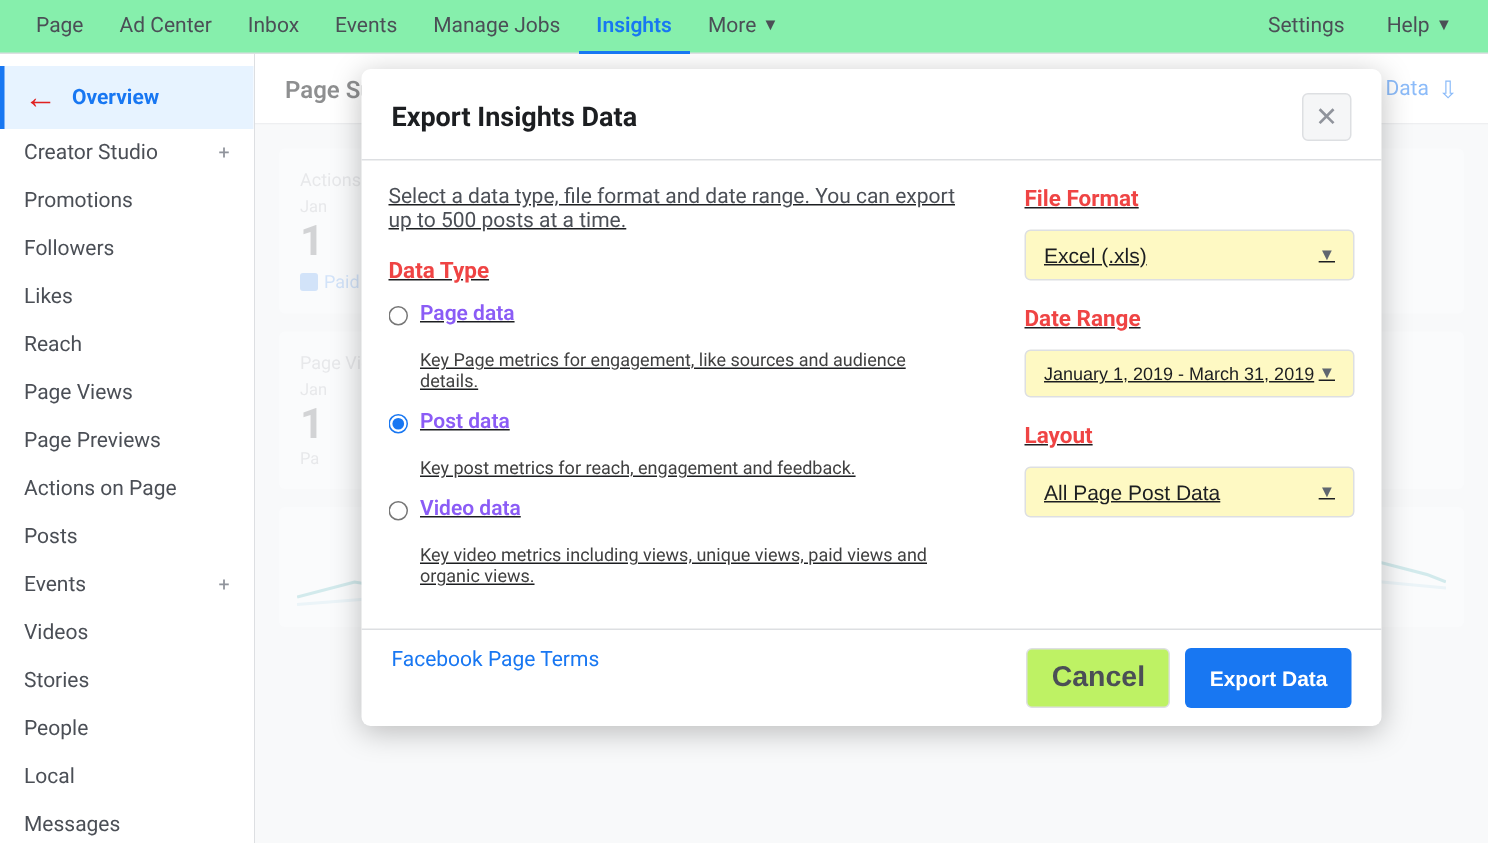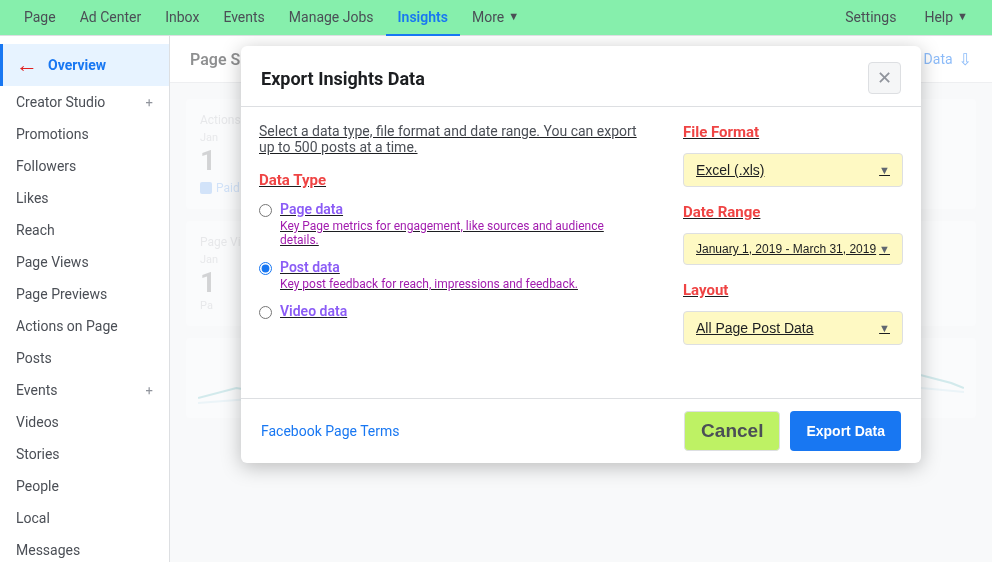--- a/index.html
+++ b/index.html
@@ -101,35 +101,35 @@
     .modal-left { flex: 1; }
     .modal-right { width: 220px; }
 
     .section-title { font-size: 15px; font-weight: 700; color: #ef4444; margin-bottom: 12px; }
 
     
     .radio-option { margin-bottom: 12px; }
     .radio-option label { display: flex; align-items: flex-start; gap: 8px; cursor: pointer; }
     .radio-option input[type=radio] { margin-top: 3px; accent-color: #1877f2; }
     .radio-label { font-size: 14px; font-weight: 600; color: #8b5cf6; }
-    .radio-desc { font-size: 12px; color: #a21caf; margin-top: 2px; }
+    .radio-desc { font-size: 12px; color: #404040; margin-top: 16px; }
 
     
     .dropdown-btn {
       display: flex; align-items: center; justify-content: space-between;
       padding: 8px 12px; border: 1px solid #dddfe2; border-radius: 4px;
       background: #fef9c3; cursor: pointer; font-size: 14px; color: #1c1e21;
       width: 100%; margin-bottom: 16px;
     }
     .dropdown-arrow { font-size: 11px; color: #606770; }
 
     
     .modal-footer {
       padding: 12px 20px; border-top: 1px solid #dddfe2;
-      display: flex; align-items: center; justify-content: space-between; margin-top: 21px;
+      display: flex; align-items: flex-start; justify-content: space-between;
     }
     .fb-terms-link { color: #1877f2; font-size: 14px; cursor: pointer; text-decoration: none; }
     .footer-btns { display: flex; gap: 10px; }
     .btn-cancel {
       padding: 8px 16px; border: 1px solid #dddfe2; border-radius: 4px;
       background: #bef264; cursor: pointer; font-size: 19px; color: #4b4f56; font-weight: 600;
     }
     .btn-export {
       padding: 8px 16px; border: none; border-radius: 4px;
       background: #1877f2; cursor: pointer; font-size: 14px; color: #fff; font-weight: 600;
@@ -252,30 +252,31 @@
                   <div class="radio-desc">Key Page metrics for engagement, like sources and audience details.</div>
                 </div>
               </label>
             </div>
 
             <div class="radio-option">
               <label>
                 <input type="radio" name="datatype" checked="" style="">
                 <div>
                   <div class="radio-label">Post data</div>
-                  <div class="radio-desc">Key post feedback for reach, impressions and feedback.</div>
+                  <div class="radio-desc">Key post metrics for reach, engagement and feedback.</div>
                 </div>
               </label>
             </div>
 
             <div class="radio-option">
               <label>
                 <input type="radio" name="datatype" style="">
                 <div>
                   <div class="radio-label">Video data</div>
+                  <div class="radio-desc">Key video metrics including views, unique views, paid views and organic views.</div>
                 </div>
               </label>
             </div>
           </div>
 
           <div class="modal-right">
 
             <div class="section-title">File Format</div>
             <button class="dropdown-btn">
               <span>Excel (.xls)</span>

